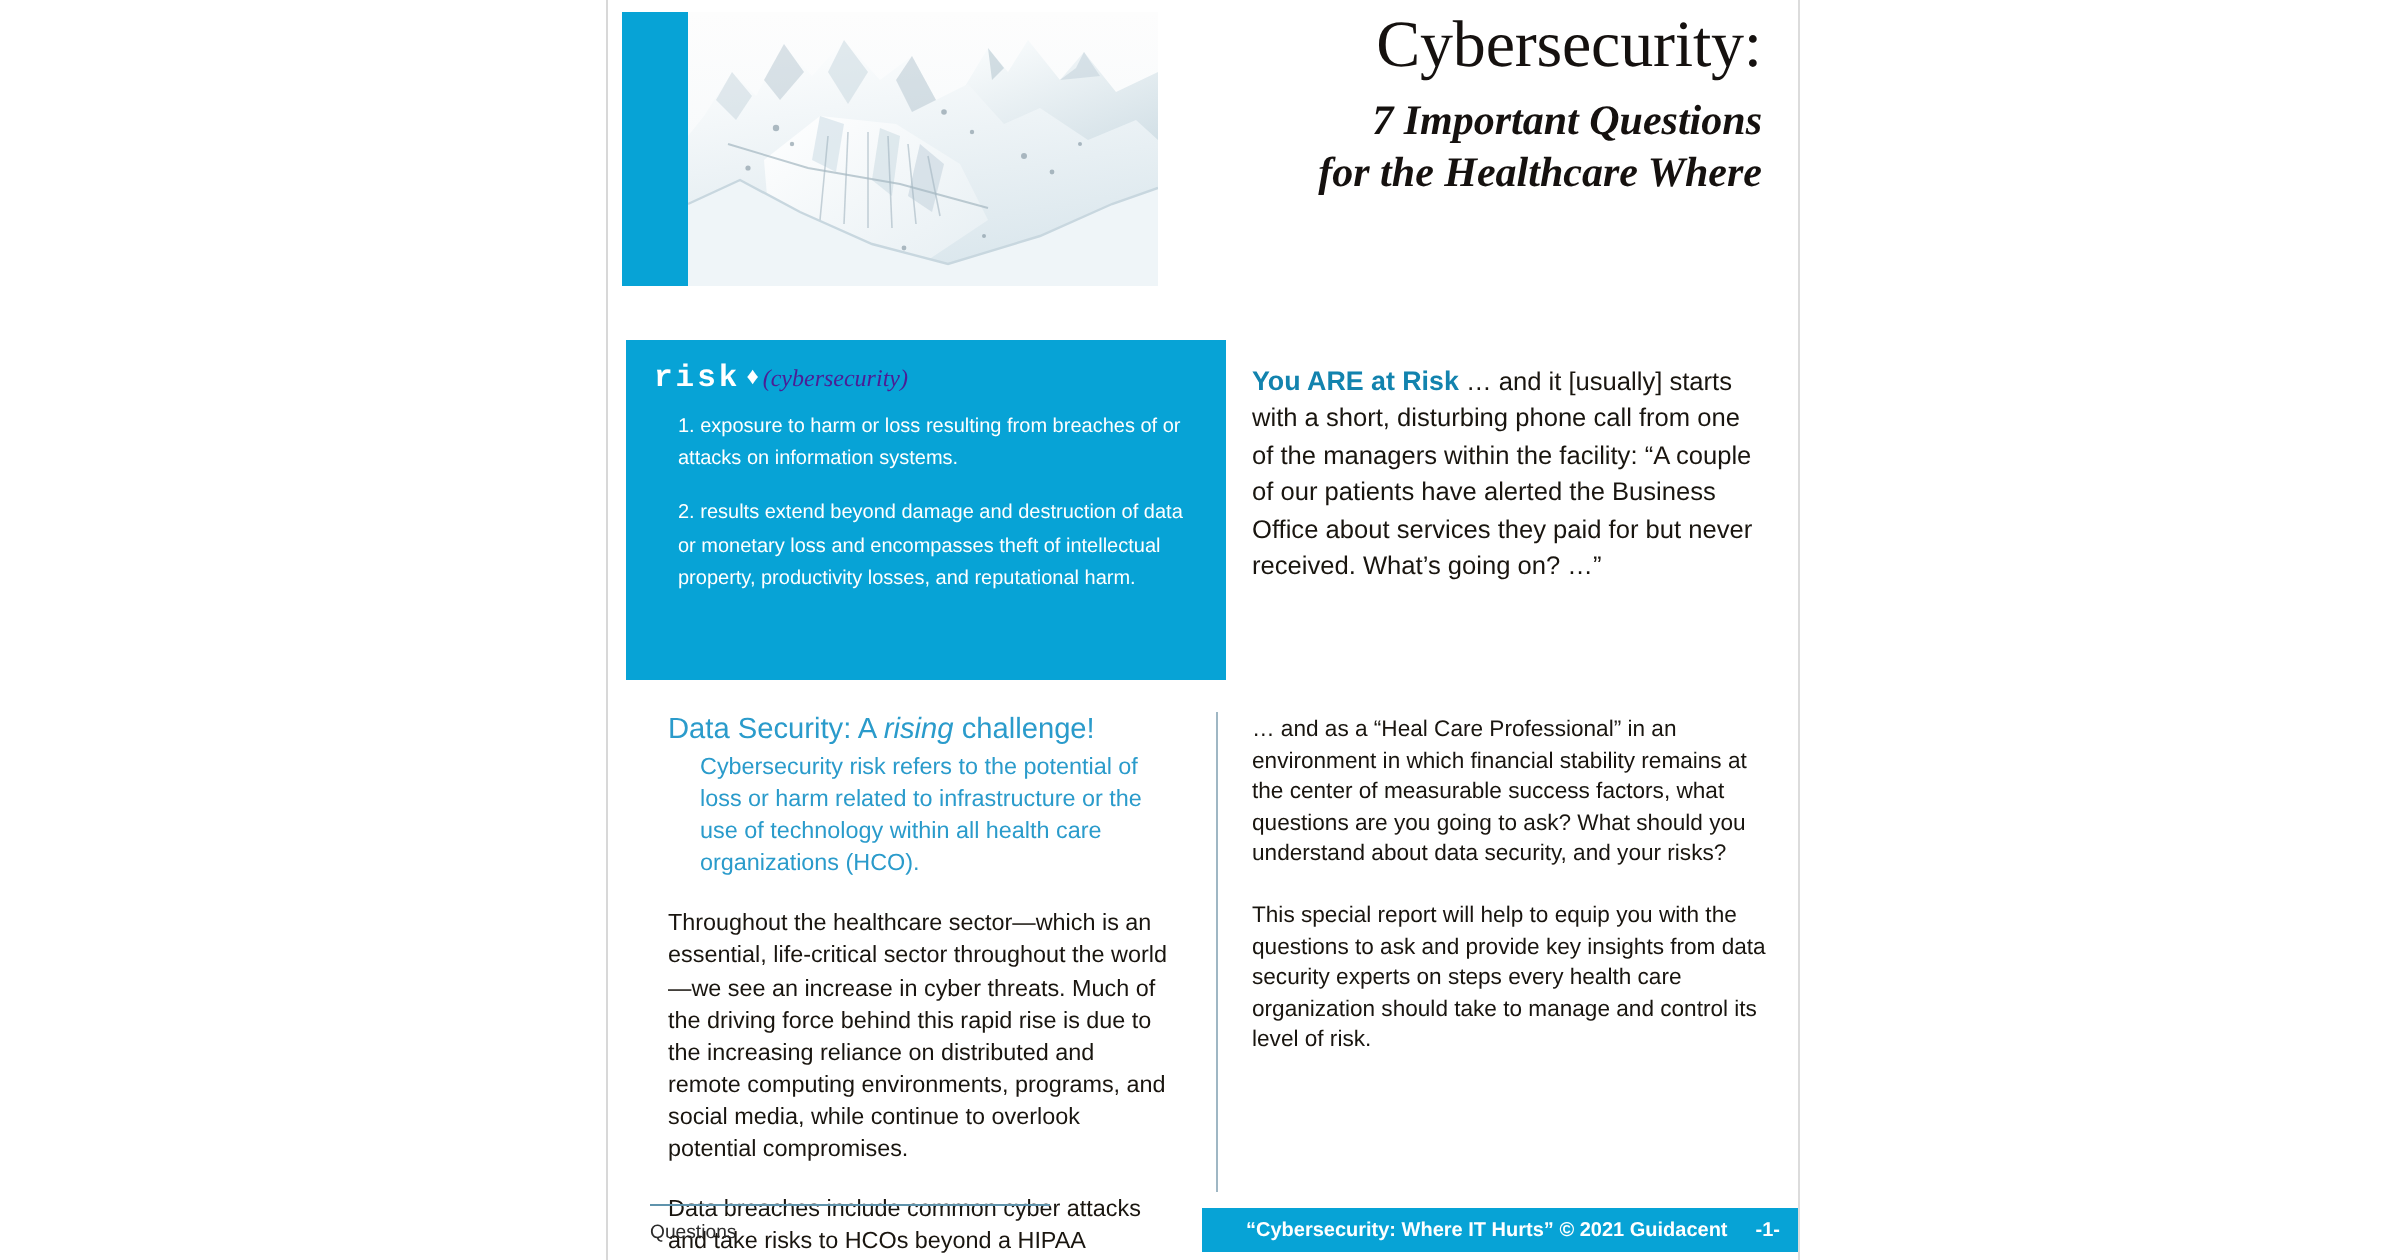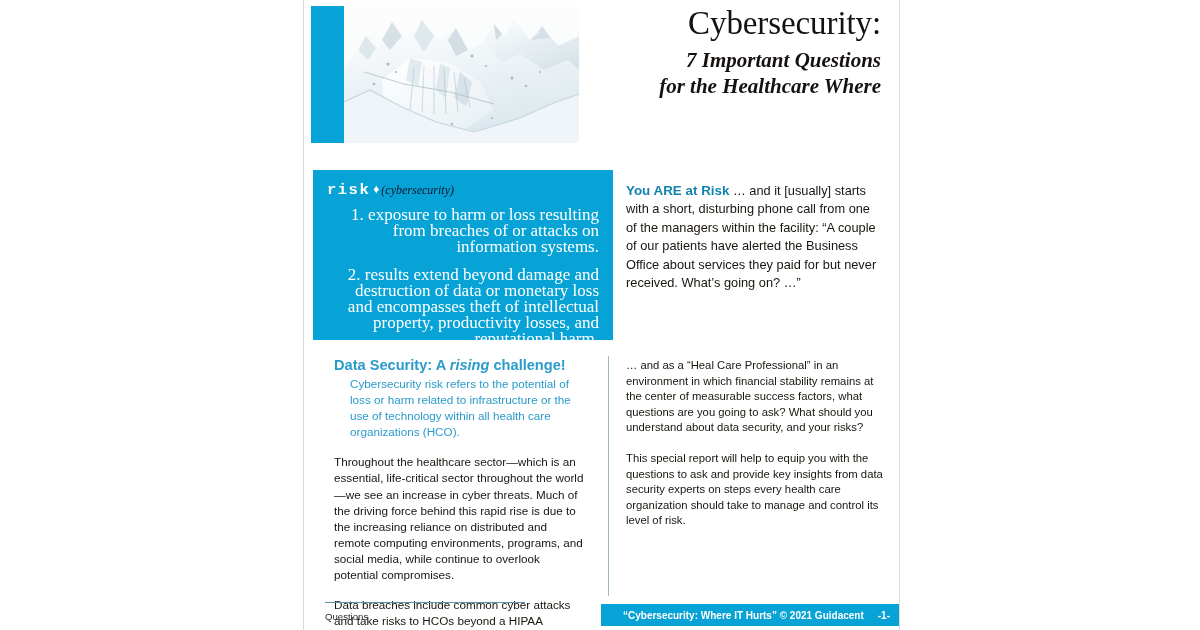--- a/index.html
+++ b/index.html
@@ -107,30 +107,29 @@
     font-size: 12px;
     color: #ffffff;
     padding: 0 2px 0 3px;
     position: relative;
     top: -1px;
   }
   .risk-pos {
     font-family: "Liberation Serif", serif;
     font-style: italic;
     font-size: 12px;
-    color: #0f172a;
+    color: #4c1d95;
   }
   .risk-def {
-    font-family: Liberation Serif, serif;
-    font-size: 17px;
+    font-family: Liberation Sans, sans-serif;
+    font-size: 10px;
     line-height: 16.2px;
     color: #ffffff;
     padding-left: 12px;
     margin: 0 0 11px 0;
-    text-align: right;
   }
   .risk-def:last-child { margin-bottom: 0; }
 
   
   #lead-block {
     position: absolute;
     left: 322px;
     top: 182px;
     width: 258px;
   }
@@ -161,21 +160,21 @@
     position: absolute;
     left: 30px;
     top: 356px;
     width: 252px;
   }
   #ds-heading {
     font-size: 14.6px;
     line-height: 18px;
     color: #2A9BCB;
     margin: 0 0 2px 0;
-    font-weight: bold;
+    font-weight: normal;
   }
   #ds-heading .ital { font-style: italic; }
   #ds-sub {
     font-size: 11.7px;
     line-height: 16.1px;
     color: #2A9BCB;
     margin: 0 0 14px 16px;
   }
   .left-para {
     font-size: 11.7px;

